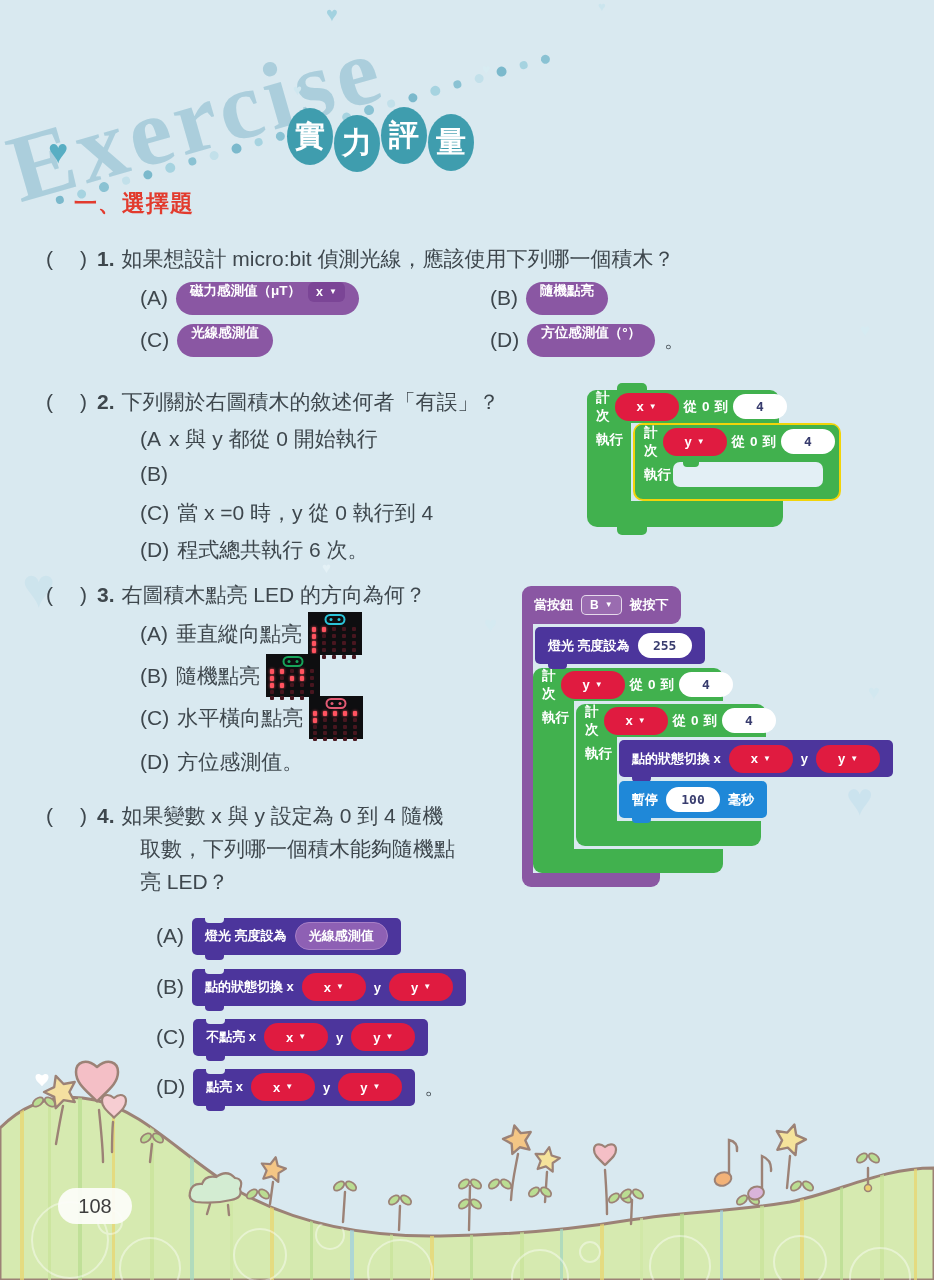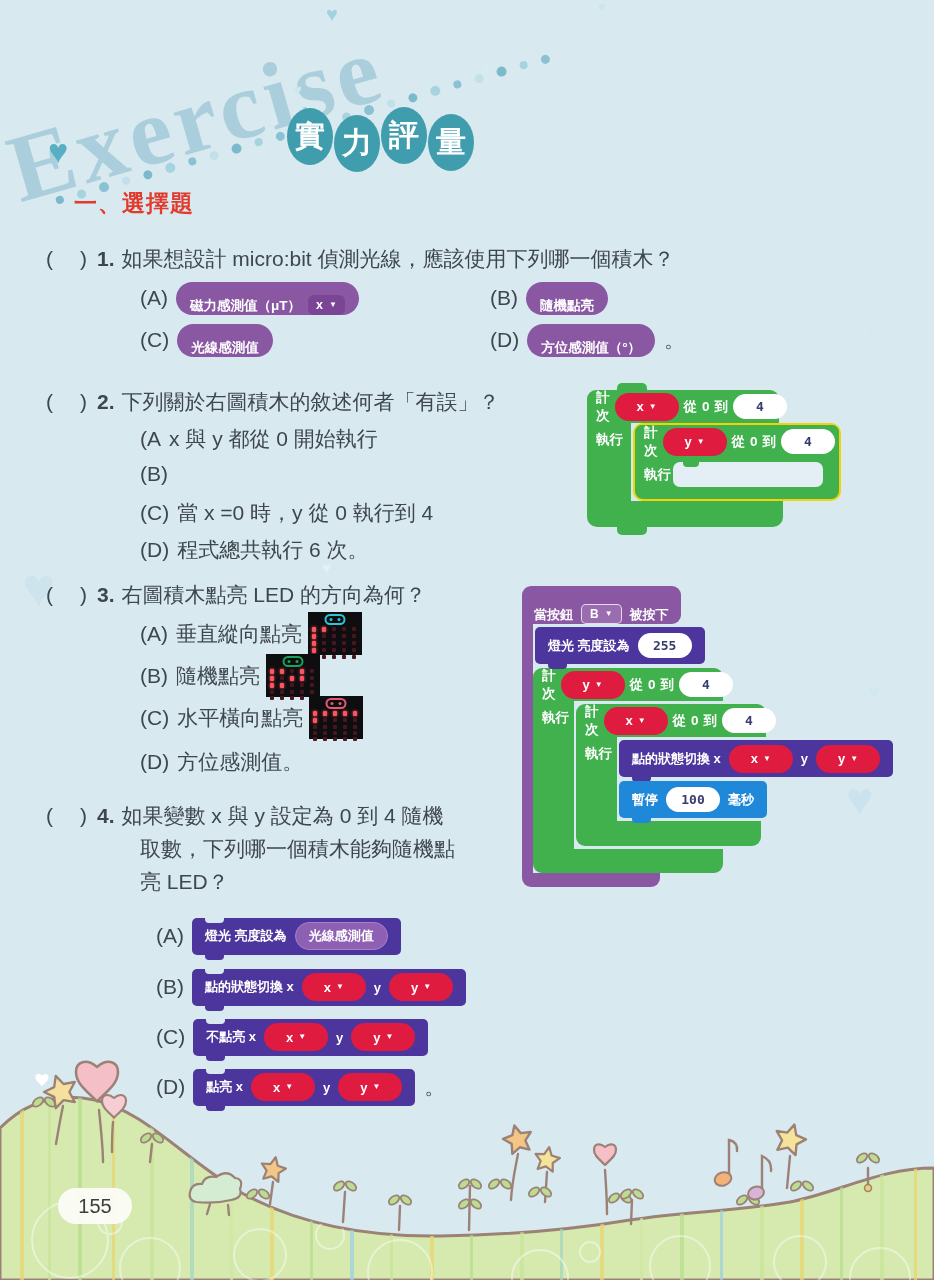--- a/index.html
+++ b/index.html
@@ -25,21 +25,21 @@
 .section-heading{left:74px;top:188px;font-size:23px;font-weight:700;color:#e23b2e;letter-spacing:1px}
 
 .qline{font-size:21px;color:var(--ink);display:flex;align-items:baseline;white-space:nowrap}
 .pgap{display:inline-block;width:27px}
 .qnum{font-weight:700;margin:0 7px 0 10px}
 .optlabel{font-size:21px;margin-right:8px;white-space:nowrap}
 .optrow{display:flex;align-items:center;white-space:nowrap}
 .opttext{font-size:21px}
 .suffix{font-size:21px;margin-left:9px}
 
-.mc-pill{display:inline-flex;align-items:flex-end;gap:7px;background:var(--purple);color:#fff;
+.mc-pill{display:inline-flex;align-items:flex-start;gap:7px;background:var(--purple);color:#fff;
   border-radius:17px;height:33px;padding:0 14px;font-size:13.5px;font-weight:700;white-space:nowrap}
 .mc-dd{background:var(--pdark);border-radius:6px;padding:3px 8px;display:inline-flex;gap:6px;align-items:center;font-size:12.5px}
 .caret{font-size:8px;line-height:1}
 .roval{display:inline-flex;align-items:center;justify-content:center;gap:5px;background:var(--red);
   color:#fff;border-radius:999px;height:28px;min-width:46px;padding:0 9px;font-weight:700;font-size:13px}
 .woval{display:inline-flex;align-items:center;justify-content:center;background:#fff;color:#383c6e;
   border-radius:999px;height:25px;min-width:36px;padding:0 9px;font-weight:700;font-size:13px;
   font-family:"DejaVu Sans Mono",monospace}
 .stack{display:inline-flex;align-items:center;gap:8px;background:var(--indigo);color:#fff;height:37px;
   padding:0 13px;border-radius:5px;font-size:13px;font-weight:700;position:relative;white-space:nowrap}
@@ -62,21 +62,21 @@
 .inner2{background:var(--green);border:2.5px solid var(--sel);border-radius:10px;width:208px;
   padding-bottom:12px;margin-left:2px;box-sizing:border-box}
 .inner2 .lhead{border-radius:7px 7px 0 0;width:100%}
 .mouth{margin:5px 0 0 38px;width:150px;height:25px;background:#e3eff5;border-radius:7px;position:relative}
 .mouth::before{content:"";position:absolute;left:10px;top:0;width:16px;height:5px;
   background:var(--green);border-radius:0 0 4px 4px}
 .q2d .foot1{width:196px;height:26px;border-radius:0 0 10px 10px}
 .q2d .btab{margin-left:30px;width:30px;height:8px;background:var(--green);border-radius:0 0 5px 5px}
 
 .q3d{left:522px;top:586px}
-.ph{display:inline-flex;gap:8px;align-items:flex-end;height:38px;background:var(--purple);
+.ph{display:inline-flex;gap:8px;align-items:center;height:38px;background:var(--purple);
   border-radius:9px 9px 9px 0;padding:0 12px;color:#fff;font-weight:700;font-size:13px;white-space:nowrap}
 .pdd{background:#9a6cb0;border:1.5px solid rgba(255,255,255,.75);border-radius:5px;padding:2px 8px;
   display:inline-flex;gap:6px;align-items:center;font-size:12px}
 .pbody{display:flex}
 .pspine{width:11px;background:var(--purple)}
 .pcontent{padding-top:2px;display:flex;flex-direction:column;align-items:flex-start}
 .pcontent>.stack{margin:1px 0 4px 2px}
 .q3d .lhead{width:190px}
 .grow{display:flex}
 .gcontent{padding:3px 0 3px 2px;display:flex;flex-direction:column;align-items:flex-start;gap:4px}
@@ -621,13 +621,13 @@
     <path d="M729,136 L729,100 q9,2 8,11" fill="none" stroke="#9c8276" stroke-width="2.4" stroke-linecap="round"></path>
     <ellipse cx="723" cy="139" rx="8.5" ry="6.5" fill="#f2b278" stroke="#9c8276" stroke-width="2" transform="rotate(-18 723 139)"></ellipse>
   </g>
   <g>
     <path d="M762,150 L762,116 q10,4 9,15" fill="none" stroke="#9c8276" stroke-width="2.4" stroke-linecap="round"></path>
     <ellipse cx="756" cy="153" rx="8" ry="6.3" fill="#d9b4da" stroke="#9c8276" stroke-width="2" transform="rotate(-18 756 153)"></ellipse>
   </g>
   <circle cx="868" cy="148" r="3.5" fill="#ecd06e" stroke="#9c8276" stroke-width="1.5"></circle>
 </svg>
 
-<div class="abs pagepill z2">155</div>
+<div class="abs pagepill z2">108</div>
 
 </body></html>

